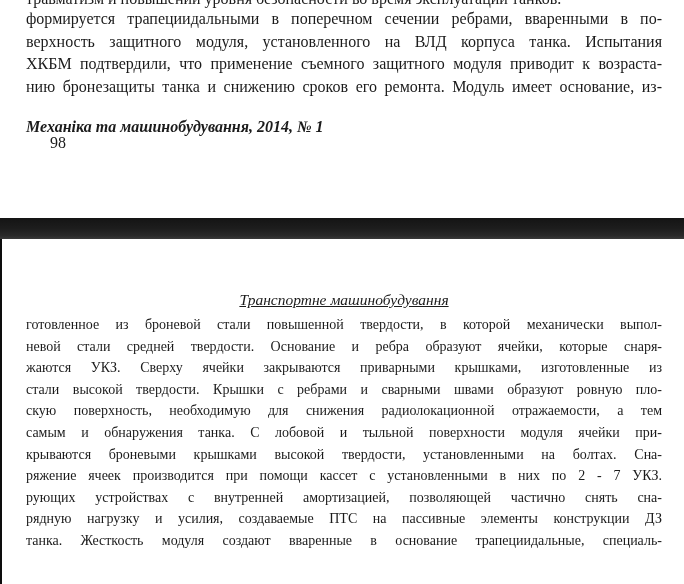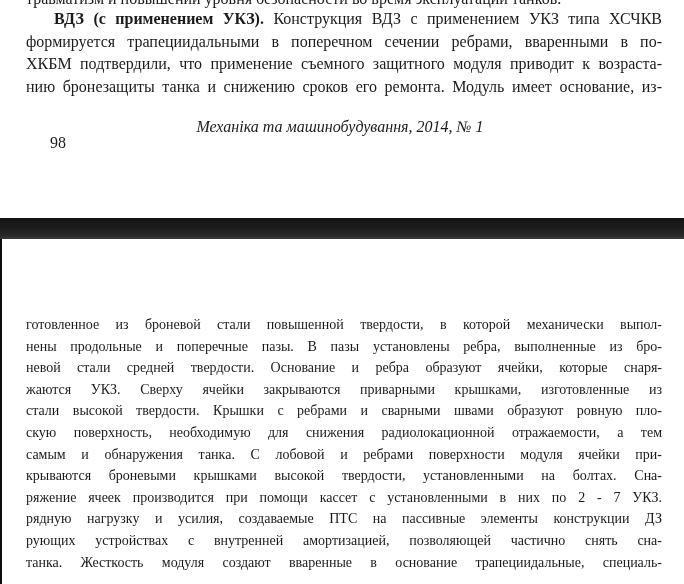--- a/index.html
+++ b/index.html
@@ -25,22 +25,23 @@
     white-space:normal;
   }
   .indent{padding-left:28px;}
   .bold{font-weight:bold;}
   .p1-footer{
     position:absolute;left:26px;right:22px;top:116px;height:22px;
     font-size:16px;line-height:22px;
   }
   .page-number{position:absolute;left:0;top:16px;margin-left:24px;}
   .journal-title{
-    position:absolute;left:0;right:8px;top:0;text-align:center;
+    position:absolute;left:0;right:8px;top:0;
     font-style:italic;
+    font-weight:bold;
   }
   
   .separator{
     position:absolute;left:0;top:218px;width:684px;height:21px;
     background:linear-gradient(180deg,#141414 0%,#1d1d1d 50%,#2a2a2a 85%,#3a3a3a 100%);
   }
   
   .page2{
     position:absolute;left:0;top:239px;width:684px;height:345px;
     background:#ffffff;overflow:hidden;
@@ -55,46 +56,43 @@
   .p2-para{position:absolute;left:24px;right:22px;top:75px;}
   .p2-para .jline{line-height:21.6px;font-size:14px;}
 </style>
 </head>
 <body>
 
 <div class="page1">
   <div class="clipped-line">травматизм и повышении уровня безопасности во время эксплуатации танков.</div>
 
   <div class="p1-para">
-    <div class="jline indent">
-      <span class="bold">ВДЗ (с применением УКЗ).</span>
-      <span>Конструкция ВДЗ с применением УКЗ типа ХСЧКВ</span>
-    </div>
     <div class="jline">формируется трапециидальными в поперечном сечении ребрами, вваренными в по-</div>
+    <div class="jline">верхность защитного модуля, установленного на ВЛД корпуса танка. Испытания</div>
     <div class="jline">ХКБМ подтвердили, что применение съемного защитного модуля приводит к возраста-</div>
     <div class="jline">нию бронезащиты танка и снижению сроков его ремонта. Модуль имеет основание, из-</div>
   </div>
 
   <div class="p1-footer">
     <span class="page-number">98</span>
     <span class="journal-title">Механіка та машинобудування, 2014, № 1</span>
   </div>
 </div>
 
 <div class="separator"></div>
 
 <div class="page2">
+  <div class="p2-heading">Транспортне машинобудування</div>
 
   <div class="p2-para">
     <div class="jline">готовленное из броневой стали повышенной твердости, в которой механически выпол-</div>
-    <div class="jline">нены продольные и поперечные пазы. В пазы установлены ребра, выполненные из бро-</div>
     <div class="jline">невой стали средней твердости. Основание и ребра образуют ячейки, которые снаря-</div>
     <div class="jline">жаются УКЗ. Сверху ячейки закрываются приварными крышками, изготовленные из</div>
     <div class="jline">стали высокой твердости. Крышки с ребрами и сварными швами образуют ровную пло-</div>
     <div class="jline">скую поверхность, необходимую для снижения радиолокационной отражаемости, а тем</div>
-    <div class="jline">самым и обнаружения танка. С лобовой и ребрами поверхности модуля ячейки при-</div>
+    <div class="jline">самым и обнаружения танка. С лобовой и тыльной поверхности модуля ячейки при-</div>
     <div class="jline">крываются броневыми крышками высокой твердости, установленными на болтах. Сна-</div>
     <div class="jline">ряжение ячеек производится при помощи кассет с установленными в них по 2 - 7 УКЗ.</div>
+    <div class="jline">рующих устройствах с внутренней амортизацией, позволяющей частично снять сна-</div>
     <div class="jline">рядную нагрузку и усилия, создаваемые ПТС на пассивные элементы конструкции ДЗ</div>
-    <div class="jline">рующих устройствах с внутренней амортизацией, позволяющей частично снять сна-</div>
     <div class="jline">танка. Жесткость модуля создают вваренные в основание трапециидальные, специаль-</div>
   </div>
 </div>
 
 </body></html>

